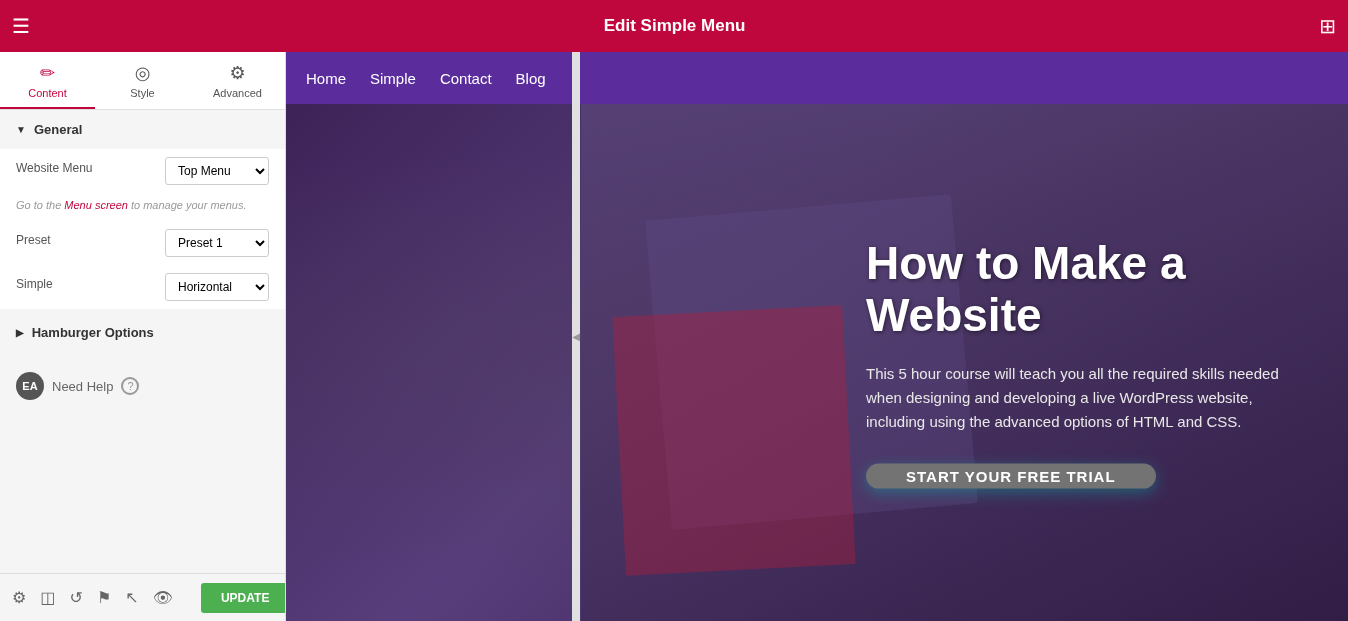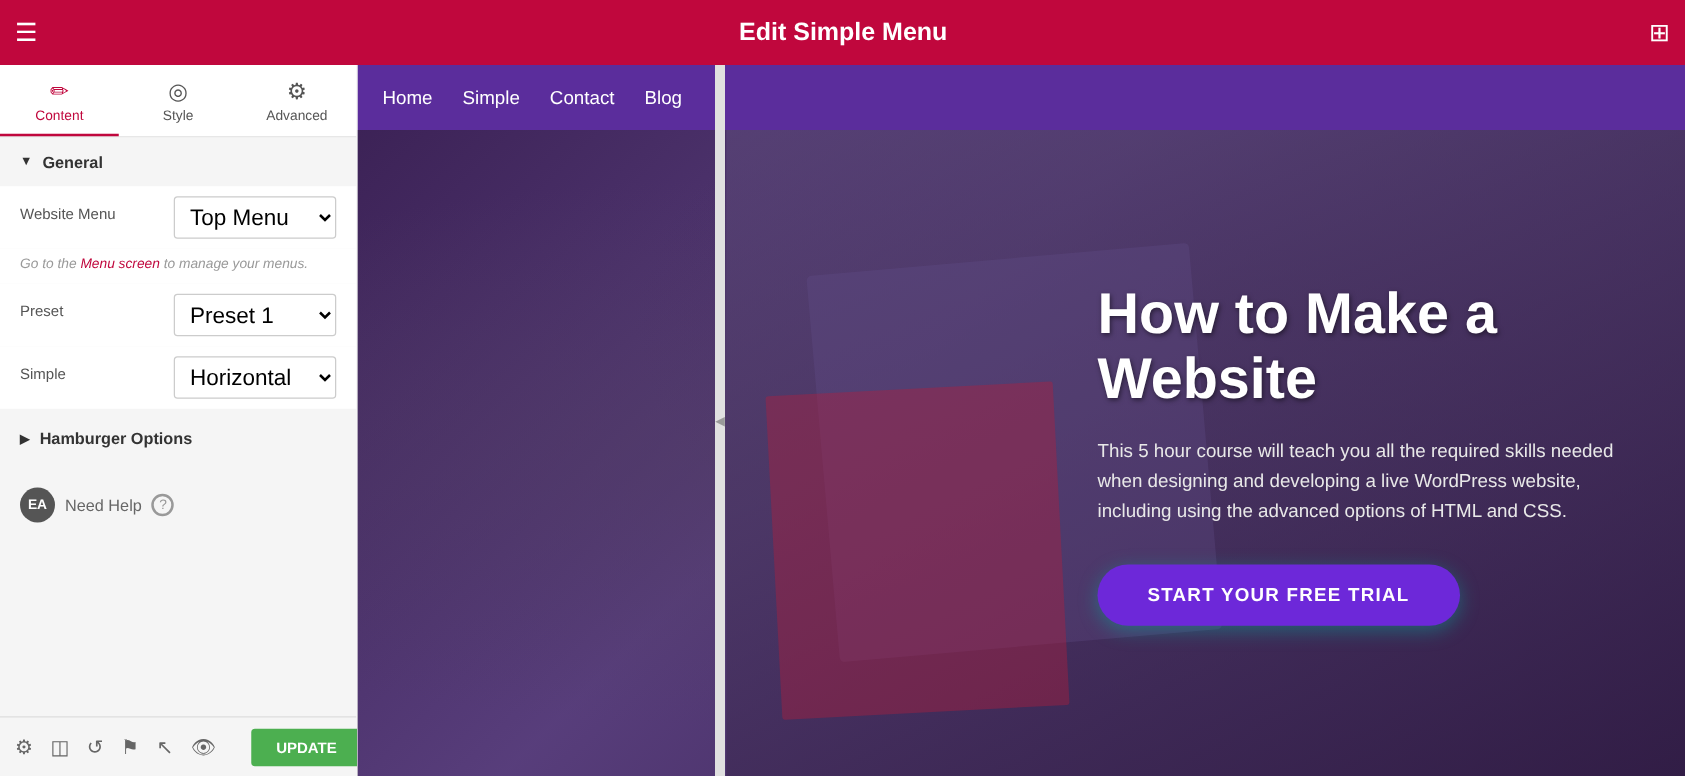--- a/index.html
+++ b/index.html
@@ -9,21 +9,21 @@
     .top-bar {
       display: flex;
       align-items: center;
       background: #c0073d;
       height: 52px;
       padding: 0 12px;
       flex-shrink: 0;
     }
     .top-bar-title {
       color: #fff;
-      font-size: 20px;
+      font-size: 17px;
       font-weight: bold;
       flex: 1;
       text-align: center;
     }
     .hamburger-icon, .grid-icon {
       color: #fff;
       font-size: 20px;
       cursor: pointer;
     }
 
@@ -91,25 +91,25 @@
       margin-right: 8px;
       font-size: 10px;
     }
     .form-label {
       font-size: 12px;
       color: #555;
       margin-bottom: 6px;
       display: block;
     }
     .form-select {
-      width: 130px;
+      width: 104px;
       padding: 5px 8px;
       border: 1px solid #ccc;
       border-radius: 3px;
-      font-size: 18px;
+      font-size: 12px;
       background: #fff;
       appearance: auto;
       cursor: pointer;
     }
     .form-row {
       display: flex;
       align-items: center;
       justify-content: space-between;
       padding: 8px 16px;
       background: #fff;
@@ -285,44 +285,44 @@
       top: 40%;
       width: 30%;
       height: 50%;
       background: rgba(180,30,60,0.4);
       border-radius: 2px;
       transform: rotate(-3deg);
     }
 
     .hero-content {
       position: absolute;
-      right: 30px;
+      right: 42px;
       top: 50%;
       transform: translateY(-50%);
       width: 440px;
       color: #fff;
     }
     .hero-title {
       font-size: 46px;
       font-weight: bold;
       line-height: 1.15;
       margin-bottom: 20px;
       text-shadow: 1px 1px 4px rgba(0,0,0,0.5);
     }
     .hero-desc {
       font-size: 15px;
       line-height: 1.6;
       margin-bottom: 30px;
       color: #e8e8e8;
     }
     .cta-btn {
-      background: #6d28d9;
+      background: #737373;
       color: #fff;
       border: none;
-      padding: 16px 40px;
+      padding: 4px 40px;
       font-size: 15px;
       font-weight: bold;
       letter-spacing: 1px;
       border-radius: 40px;
       cursor: pointer;
       text-transform: uppercase;
       box-shadow: 0 4px 15px rgba(0,184,169,0.4);
     }
 
     

